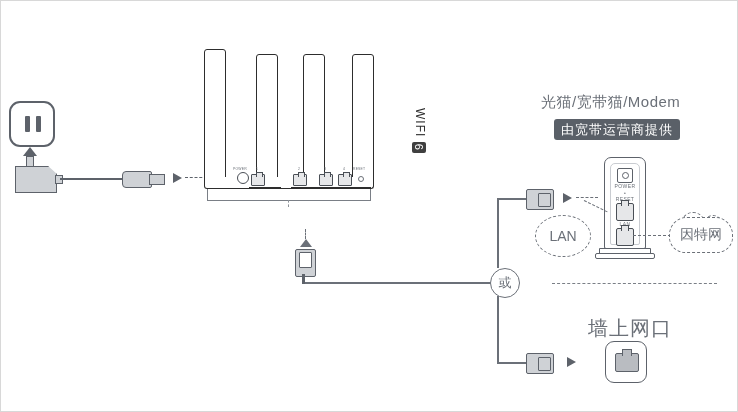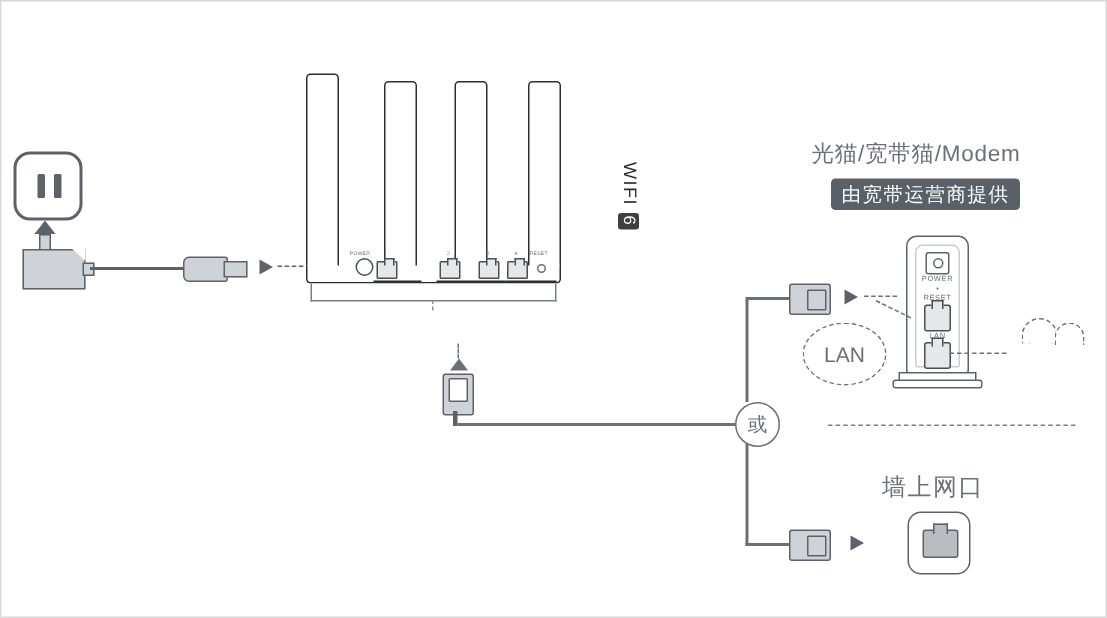--- a/index.html
+++ b/index.html
@@ -113,21 +113,21 @@
   #lan-line{left:583px;top:199px;width:26px;height:0;border-top:1.3px dashed #6b7078;transform:rotate(26deg);transform-origin:left center;}
   #inet-line{left:632px;top:234px;width:38px;height:0;border-top:1.4px dashed #6b7078;}
   #inet-cloud{left:668px;top:216px;width:62px;height:34px;border:1.4px dashed #6b7078;border-radius:18px 18px 16px 16px;
      display:flex;align-items:center;justify-content:center;font-size:14px;color:#6b7078;background:#fff;}
   #inet-bump1{left:680px;top:211px;width:22px;height:16px;border:1.4px dashed #6b7078;border-bottom:none;border-radius:12px 12px 0 0;background:#fff;}
   #inet-bump2{left:702px;top:214px;width:18px;height:14px;border:1.4px dashed #6b7078;border-bottom:none;border-radius:10px 10px 0 0;background:#fff;}
 
   #divider{left:551px;top:282px;width:165px;height:0;border-top:1.6px dashed #7a7f86;}
 
   
-  #wall-title{left:587px;top:314px;font-size:16px;color:#6b7078;letter-spacing:1px;text-align:center;}
+  #wall-title{left:587px;top:314px;font-size:20px;color:#6b7078;letter-spacing:1px;text-align:center;}
   #wall-box{left:604px;top:340px;width:42px;height:42px;border:1.7px solid #5d626a;border-radius:9px;box-sizing:border-box;background:#fff;}
   #wall-jack{left:614px;top:352px;width:22px;height:17px;background:#b9bcc1;border:1.5px solid #5d626a;border-radius:2px;}
   #wall-jack .n{position:absolute;left:6px;top:-5px;width:8px;height:6px;background:#b9bcc1;border:1.5px solid #5d626a;border-bottom:none;}
 </style>
 </head>
 <body>
 
 <div id="canvas">
 
   <div class="abs" id="outlet">
@@ -231,20 +231,21 @@
   </div>
   <div class="abs" id="modem-base"></div>
   <div class="abs" id="modem-base2"></div>
 
   <div class="abs" id="lan-line"></div>
   <div class="abs" id="lan-bubble">LAN</div>
 
   <div class="abs" id="inet-line"></div>
   <div class="abs" id="inet-bump1"></div>
   <div class="abs" id="inet-bump2"></div>
+  <div class="abs" id="inet-cloud">因特网</div>
 
   <div class="abs" id="divider"></div>
 
   <div class="abs txt" id="wall-title">墙上网口</div>
   <div class="abs" id="wall-box"></div>
   <div class="abs" id="wall-jack">
     <div class="n"></div>
   </div>
 
 </div>

